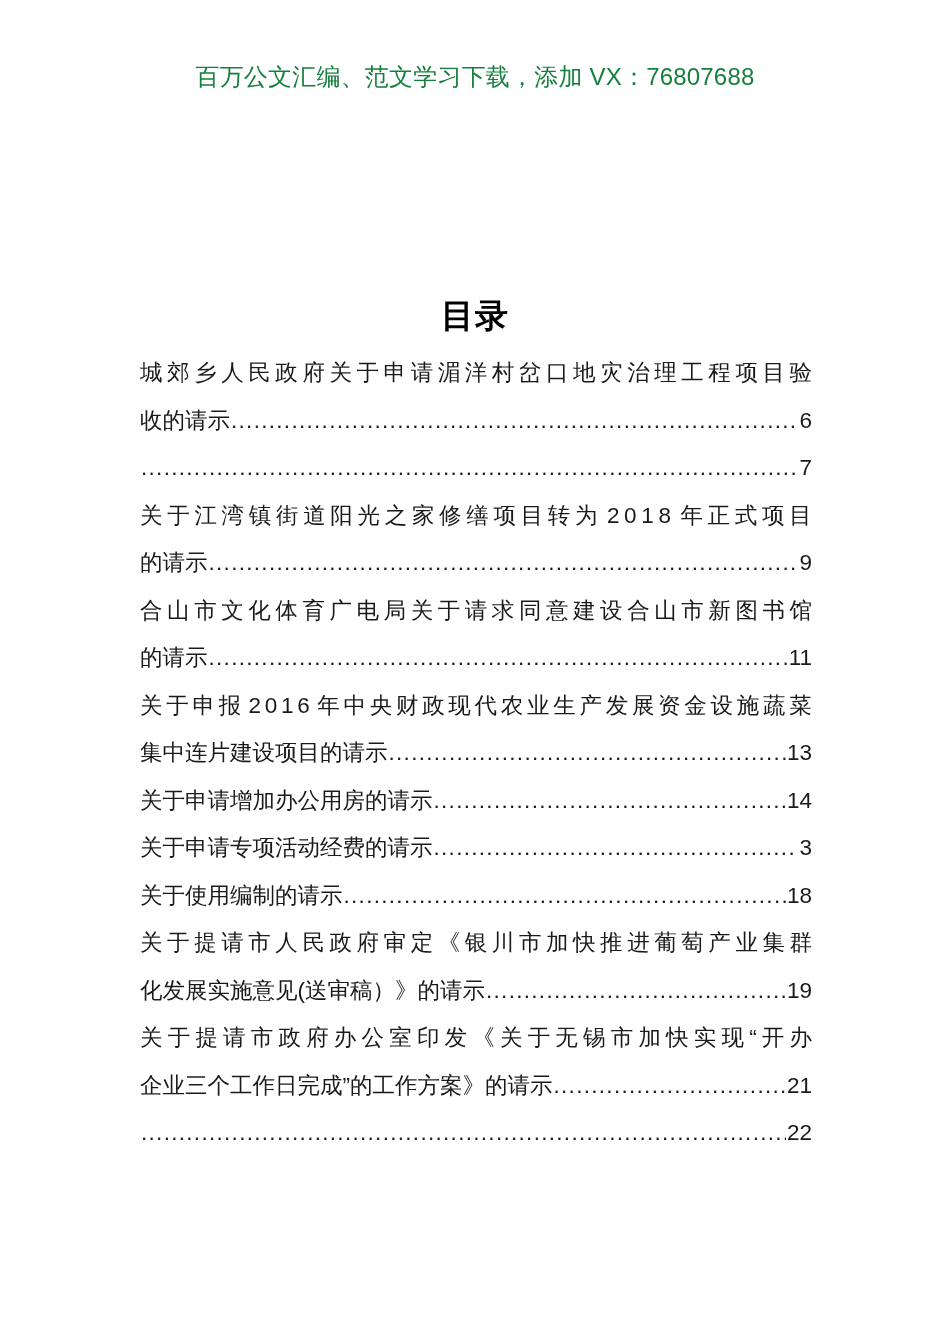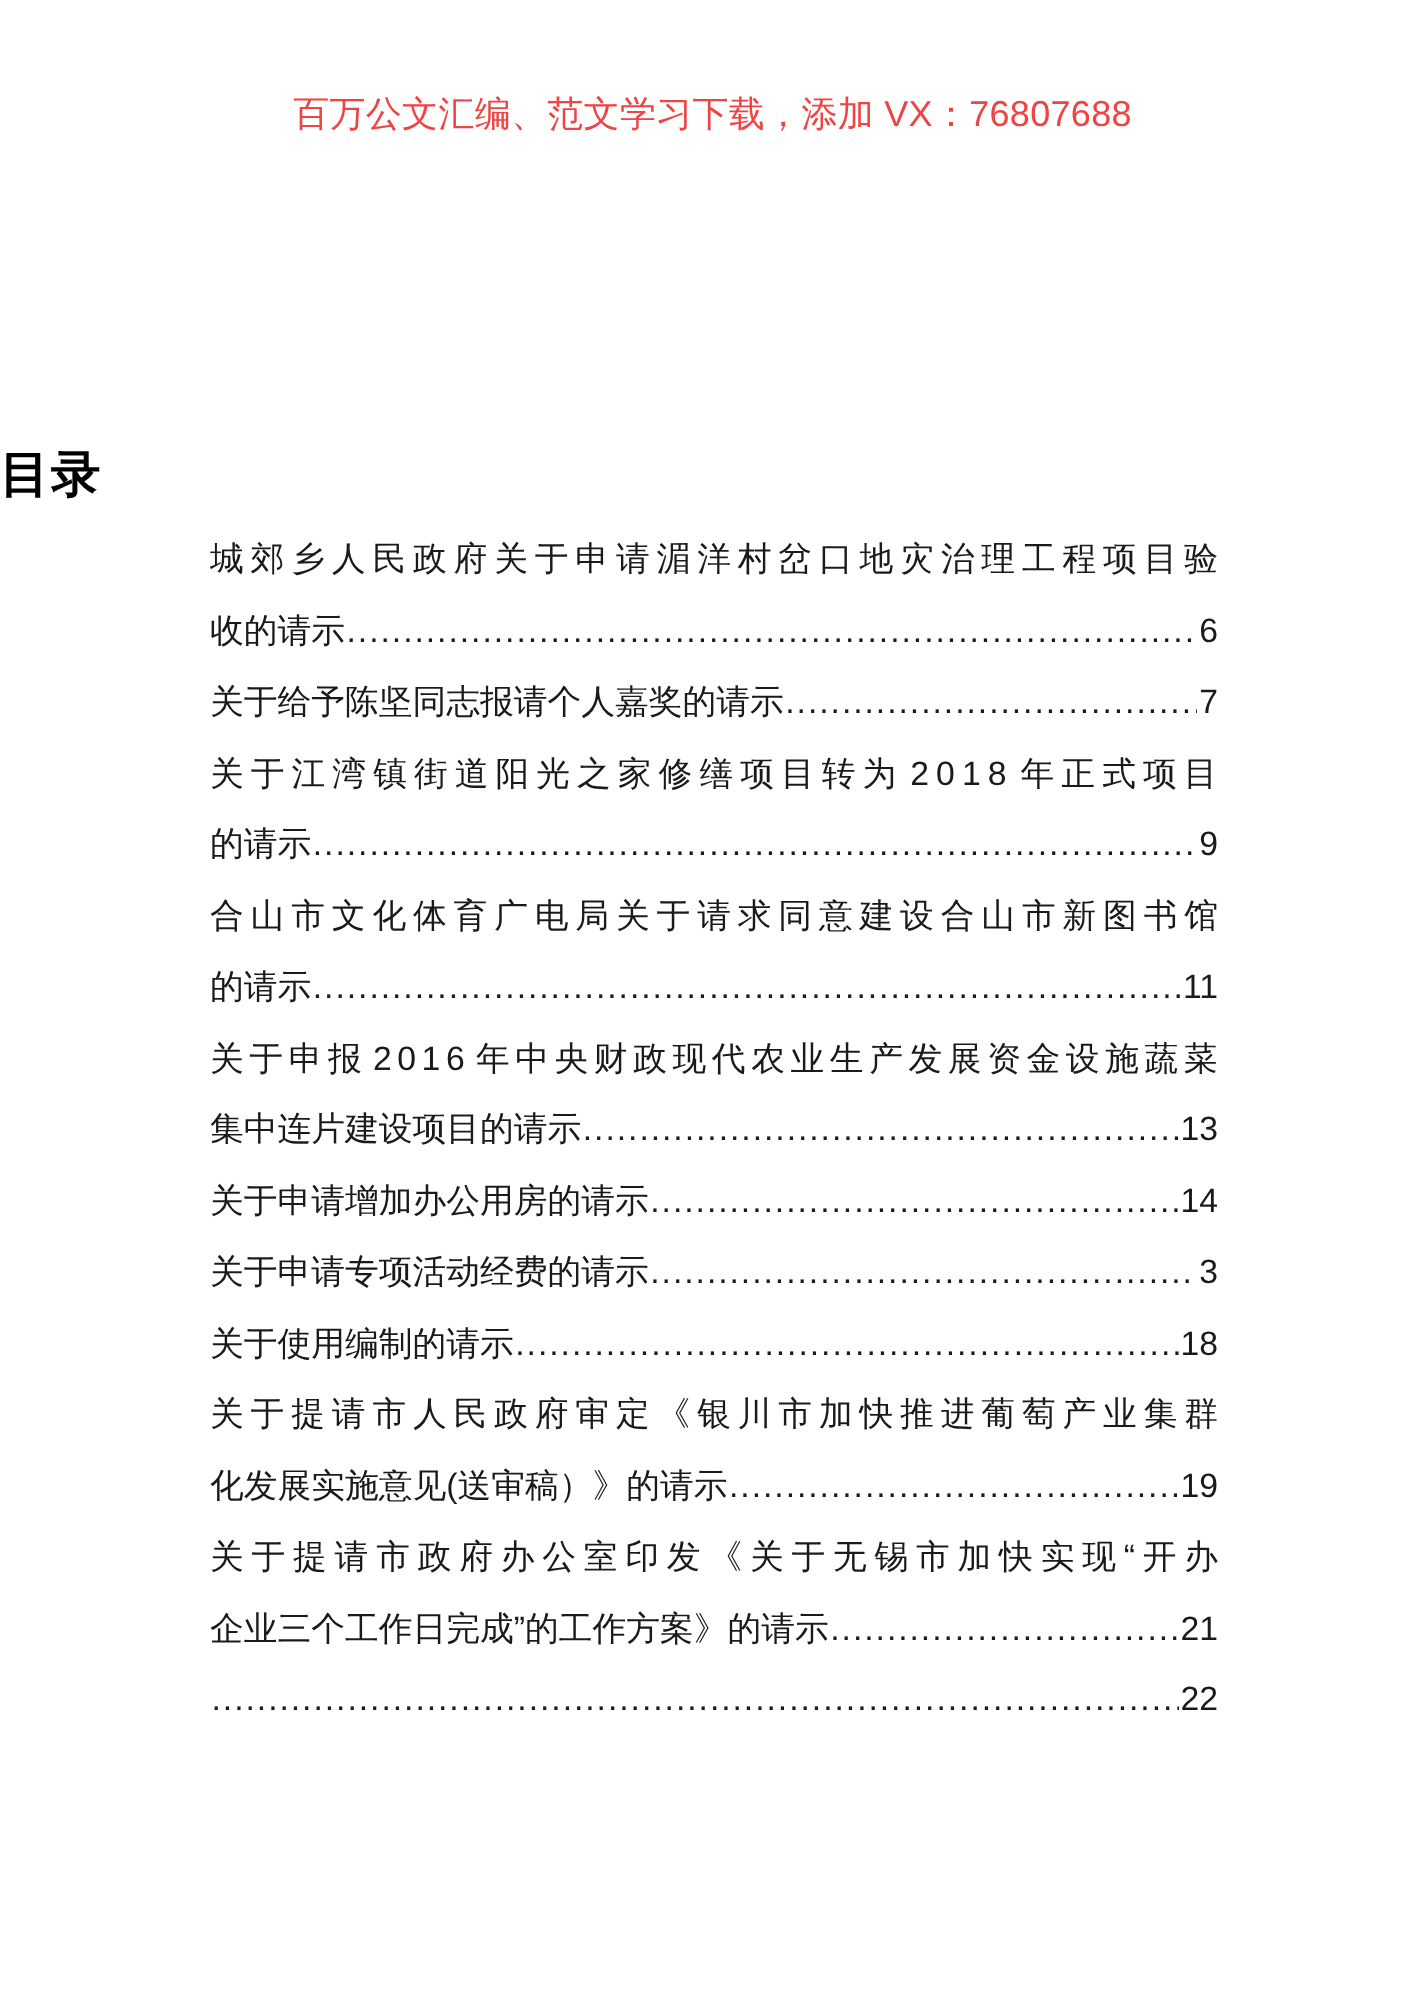--- a/index.html
+++ b/index.html
@@ -23,35 +23,35 @@
     background: #ffffff;
   }
 
   
   .promo-header {
     position: absolute;
     top: 63px;
     left: 0;
     width: 950px;
     text-align: center;
-    color: #ef4444;
+    color: #15803d;
     font-size: 24px;
     font-weight: 400;
     letter-spacing: 0.2px;
     white-space: nowrap;
     line-height: 1.2;
   }
 
   
   .toc-title {
     position: absolute;
     top: 297px;
     left: 0;
     width: 950px;
-    text-align: left;
+    text-align: center;
     font-size: 33px;
     font-weight: bold;
     letter-spacing: 1px;
     line-height: 1.15;
   }
 
   
   .toc-list {
     position: absolute;
     top: 349px;
@@ -148,21 +148,20 @@
           <span>验</span>
         </div>
         <div class="toc-line leader">
           <span class="txt">收的请示</span>
           <span class="dots">........................................................................................................................................................................................................</span>
           <span class="pg">6</span>
         </div>
       </div>
       <div class="toc-entry">
         <div class="toc-line leader">
-          <span class="txt">关于给予陈坚同志报请个人嘉奖的请示</span>
           <span class="dots">........................................................................................................................................................................................................</span>
           <span class="pg">7</span>
         </div>
       </div>
       <div class="toc-entry">
         <div class="toc-line justify">
           <span>关</span>
           <span>于</span>
           <span>江</span>
           <span>湾</span>

